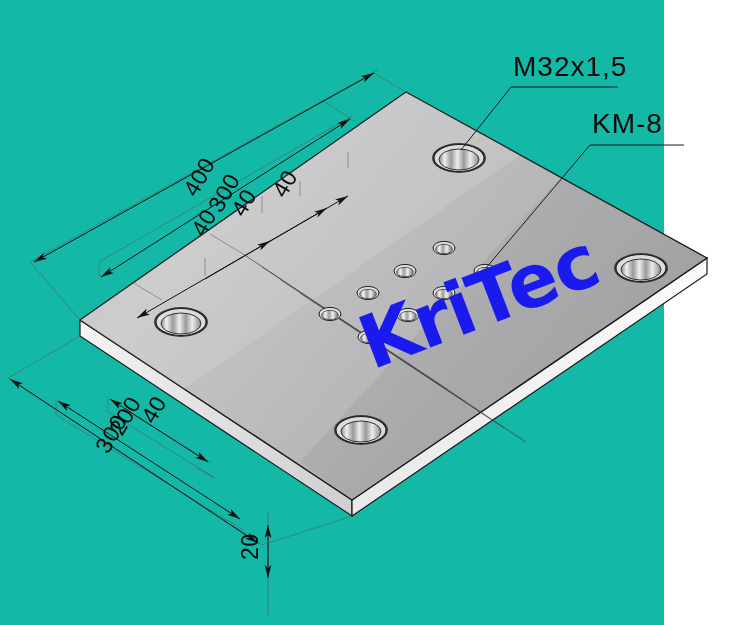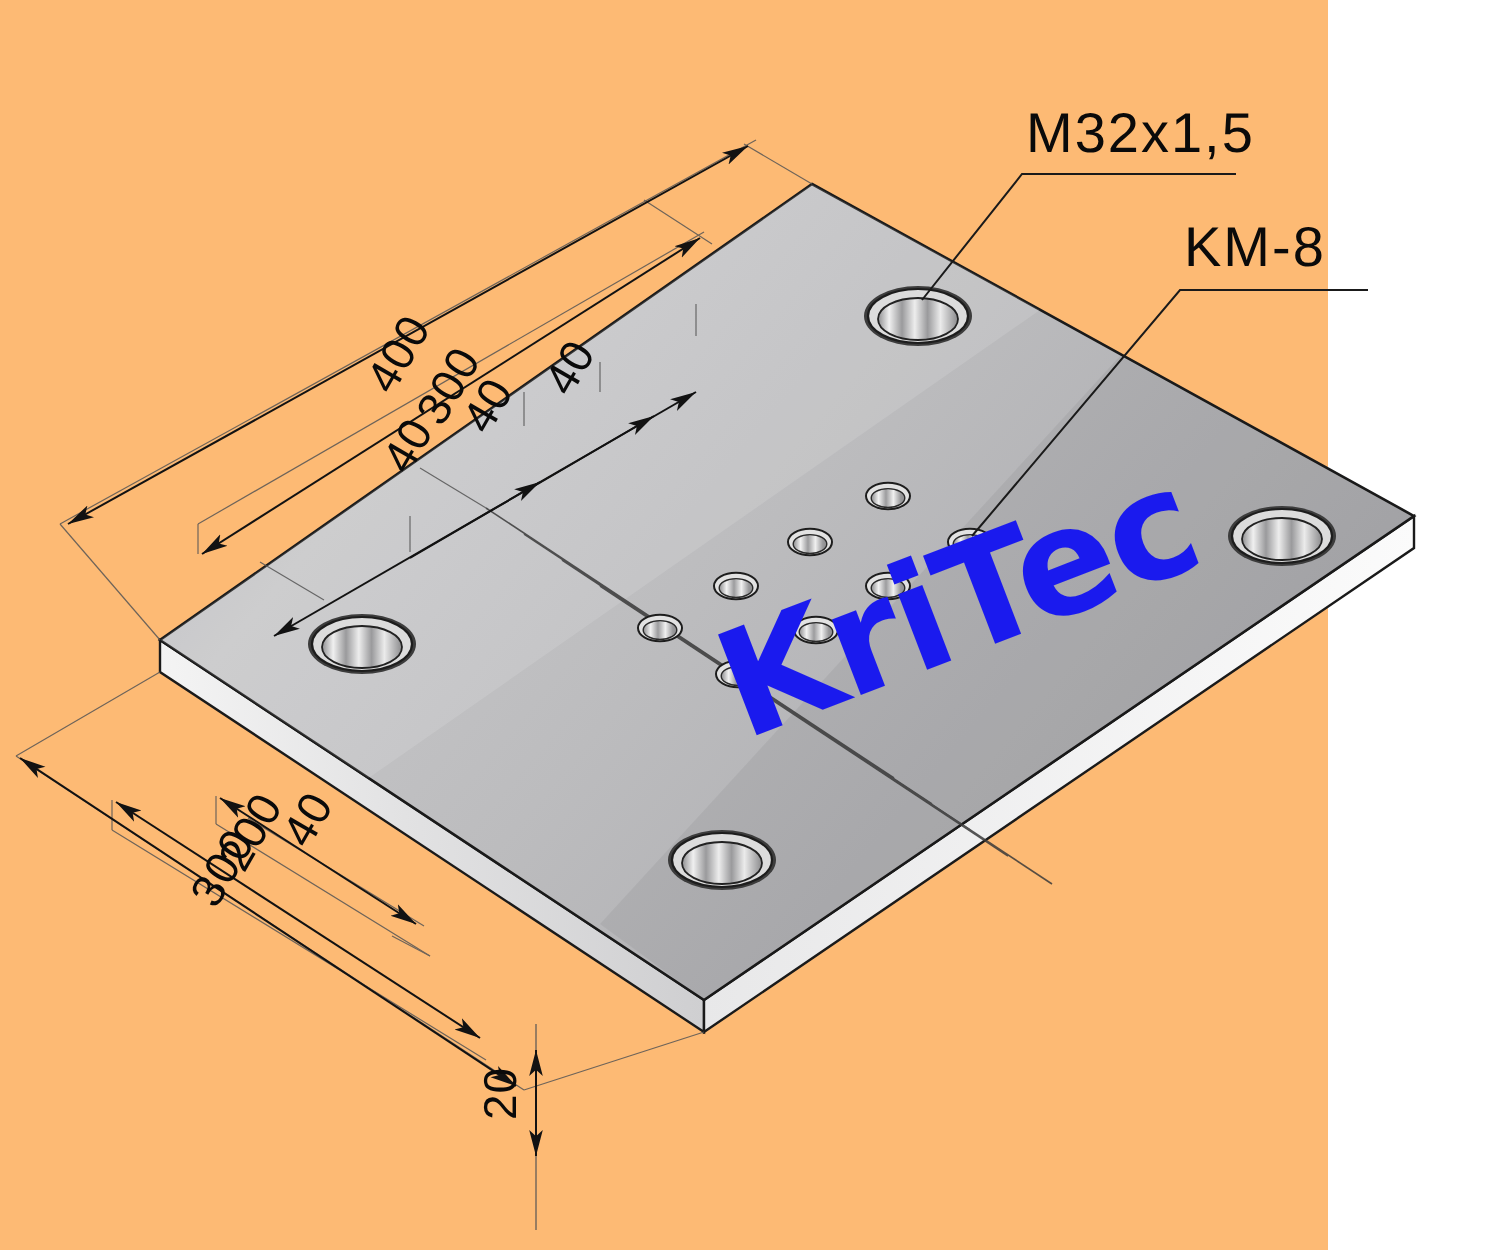--- a/index.html
+++ b/index.html
@@ -10,21 +10,21 @@
   body {
     width: 750px;
     height: 625px;
     overflow: hidden;
     font-family: "Liberation Sans", sans-serif;
   }
   #drawing-root {
     position: relative;
     width: 664px;
     height: 625px;
-    background: #fdba74;
+    background: #14b8a6;
   }
   svg#cad-svg {
     display: block;
     width: 750px;
     height: 625px;
   }
   .dim-text {
     font-family: "Liberation Sans", sans-serif;
     font-size: 23px;
     fill: #0a0a0a;

